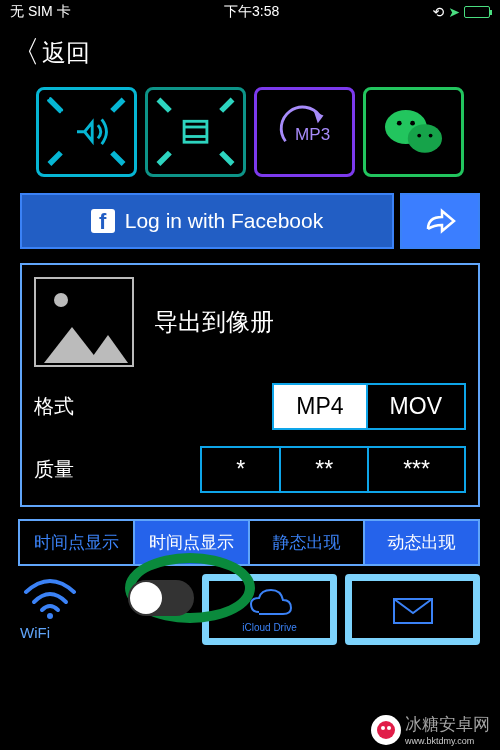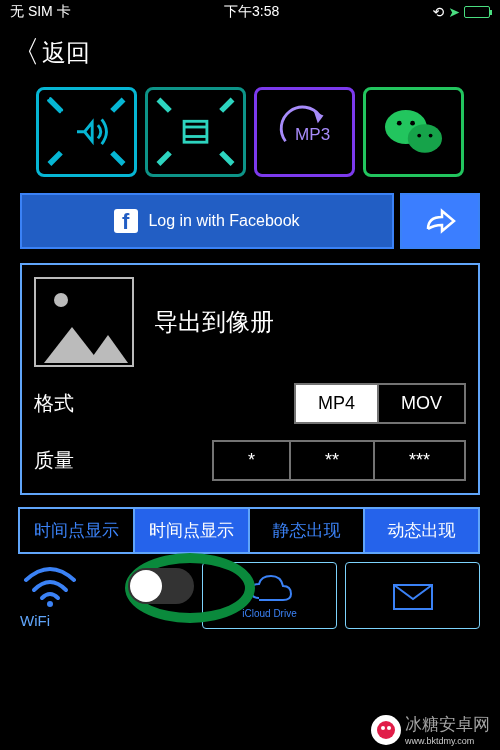--- a/index.html
+++ b/index.html
@@ -22,34 +22,34 @@
 .export-box{margin:14px 20px 0;border:2px solid #60a5fa;padding:12px}
 .export-head{display:flex;align-items:center;gap:20px}
 .thumb{width:100px;height:90px;border:2px solid #bbb;display:flex;align-items:flex-end;justify-content:center;position:relative}
 .thumb .sun{width:14px;height:14px;background:#bbb;border-radius:50%;position:absolute;top:14px;left:18px}
 .thumb .mtn{width:0;height:0;border-left:28px solid transparent;border-right:28px solid transparent;border-bottom:36px solid #bbb;position:absolute;bottom:2px;left:8px}
 .thumb .mtn2{width:0;height:0;border-left:20px solid transparent;border-right:20px solid transparent;border-bottom:28px solid #bbb;position:absolute;bottom:2px;right:4px}
 .exp-label{font-size:24px}
 .ctrl-row{display:flex;align-items:center;margin-top:16px}
 .ctrl-label{width:80px;font-size:20px}
 .seg{display:flex;margin-left:auto}
-.seg div{border:2px solid #737373;padding:8px 22px;font-size:18px;margin-left:-2px}
+.seg div{border:2px solid #0ea5e9;padding:8px 22px;font-size:23px;margin-left:-2px}
 .seg .active{background:#fff;color:#000}
 .seg .q{padding:8px 34px}
 .display-row{display:flex;padding:0 20px;margin-top:12px;gap:0}
 .display-row div{flex:1;text-align:center;padding:10px 4px;color:#3b82f6;border:2px solid #60a5fa;font-size:17px;margin-left:-2px}
 .display-row .active{background:#2563eb;color:#fff}
 .ellipse{position:absolute;border:10px solid #0a8a3c;border-radius:50%;width:130px;height:70px;top:553px;left:125px;pointer-events:none}
 .bottom-row{display:flex;padding:0 20px;margin-top:8px;gap:8px}
 .wifi-box{width:100px;text-align:left}
 .wifi-box svg{width:60px;height:46px}
 .wifi-box .lbl{color:#60a5fa;font-size:15px}
 .toggle{width:66px;height:36px;background:#333;border-radius:18px;position:relative;margin-top:6px;align-self:flex-start}
 .toggle .knob{width:32px;height:32px;background:#fff;border-radius:50%;position:absolute;top:2px;left:2px}
-.cloud-box,.mail-box{flex:1;border:1px solid #7dd3fc;border-radius:4px;display:flex;flex-direction:column;align-items:center;justify-content:center;padding:5px}
+.cloud-box,.mail-box{flex:1;border:7px solid #7dd3fc;border-radius:4px;display:flex;flex-direction:column;align-items:center;justify-content:center;padding:5px}
 .cloud-box svg,.mail-box svg{width:46px;height:34px}
 .cloud-lbl{color:#3b82f6;font-size:10px;margin-top:2px}
 .watermark{position:absolute;bottom:0;right:0;background:rgba(0,0,0,.5);padding:4px 10px;display:flex;align-items:center;gap:4px}
 .wm-logo{width:30px;height:30px;background:#fff;border-radius:50%;display:flex;align-items:center;justify-content:center}
 .wm-logo svg{width:20px;height:20px}
 .wm-txt{font-size:17px;color:#a3a3a3}
 .wm-sub{font-size:9px;color:#ccc}
 .battery{display:inline-block;width:26px;height:12px;border:1px solid #4ade80;border-radius:2px;position:relative}
 .battery::after{content:'';position:absolute;right:-3px;top:3px;width:2px;height:5px;background:#4ade80}
 .battery .fill{background:#4ade80;height:100%;width:35%}
@@ -123,21 +123,21 @@
       </svg>
   </div>
 </div>
 
 <div class="fb-row">
   <div class="fb-main">
     <svg width="24" height="24" viewBox="0 0 24 24">
         <rect width="24" height="24" rx="3" fill="#fff"></rect>
         <text x="8" y="20" font-size="22" font-weight="bold" fill="#225ec4">f</text>
       </svg>
-    <span style="font-size:16px">Log in with Facebook</span>
+    <span style="font-size:21px">Log in with Facebook</span>
   </div>
   <div class="fb-share">
     <svg width="32" height="28" viewBox="0 0 32 28">
         <path d="M4 22 Q4 10 18 10 L18 4 L30 14 L18 24 L18 18 Q10 18 4 22" fill="none" stroke="#fff" stroke-width="2.5"></path>
       </svg>
   </div>
 </div>
 
 <div class="export-box">
   <div class="export-head">

